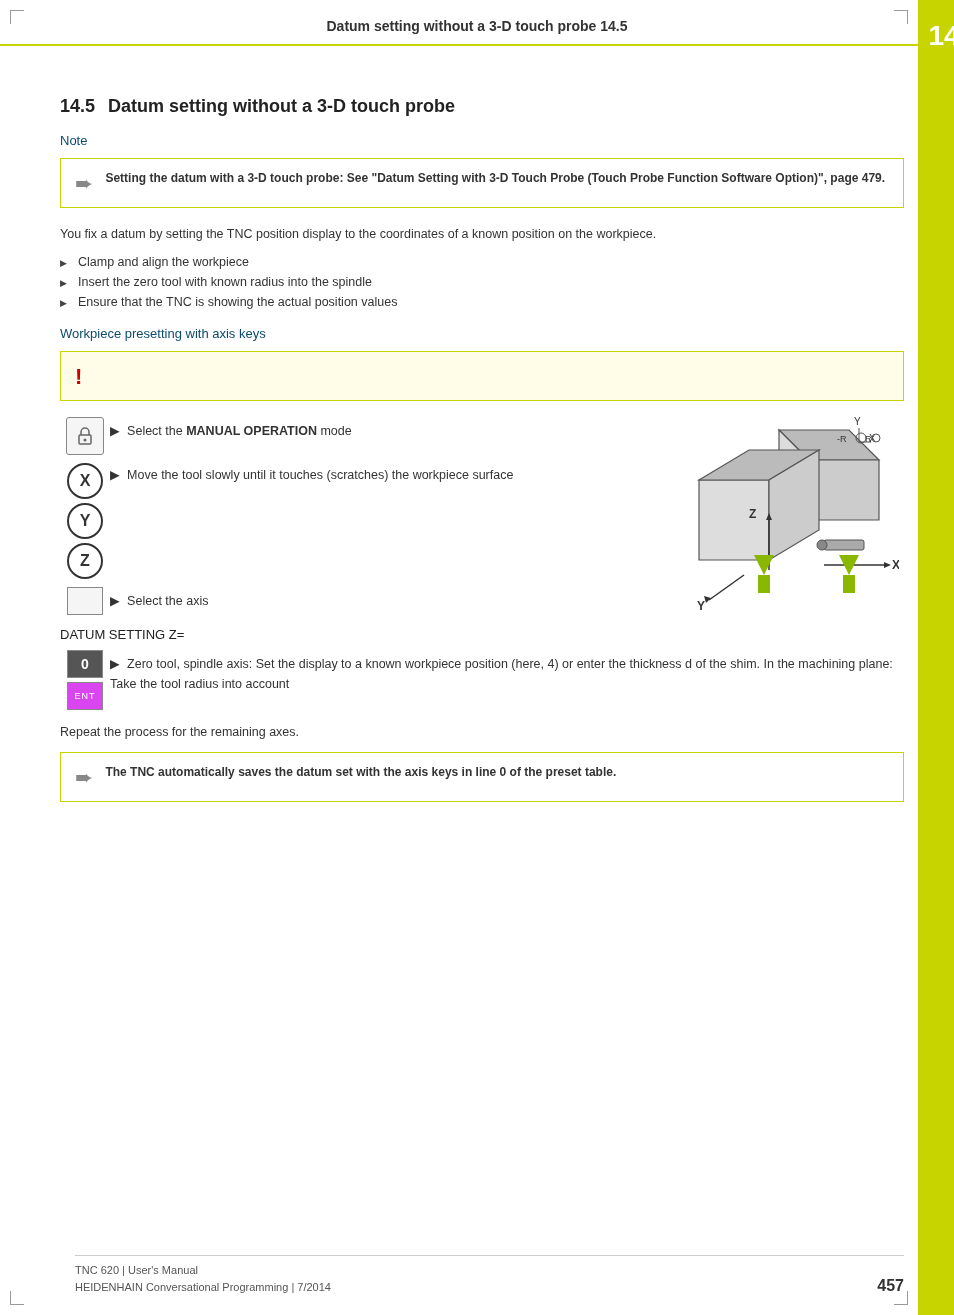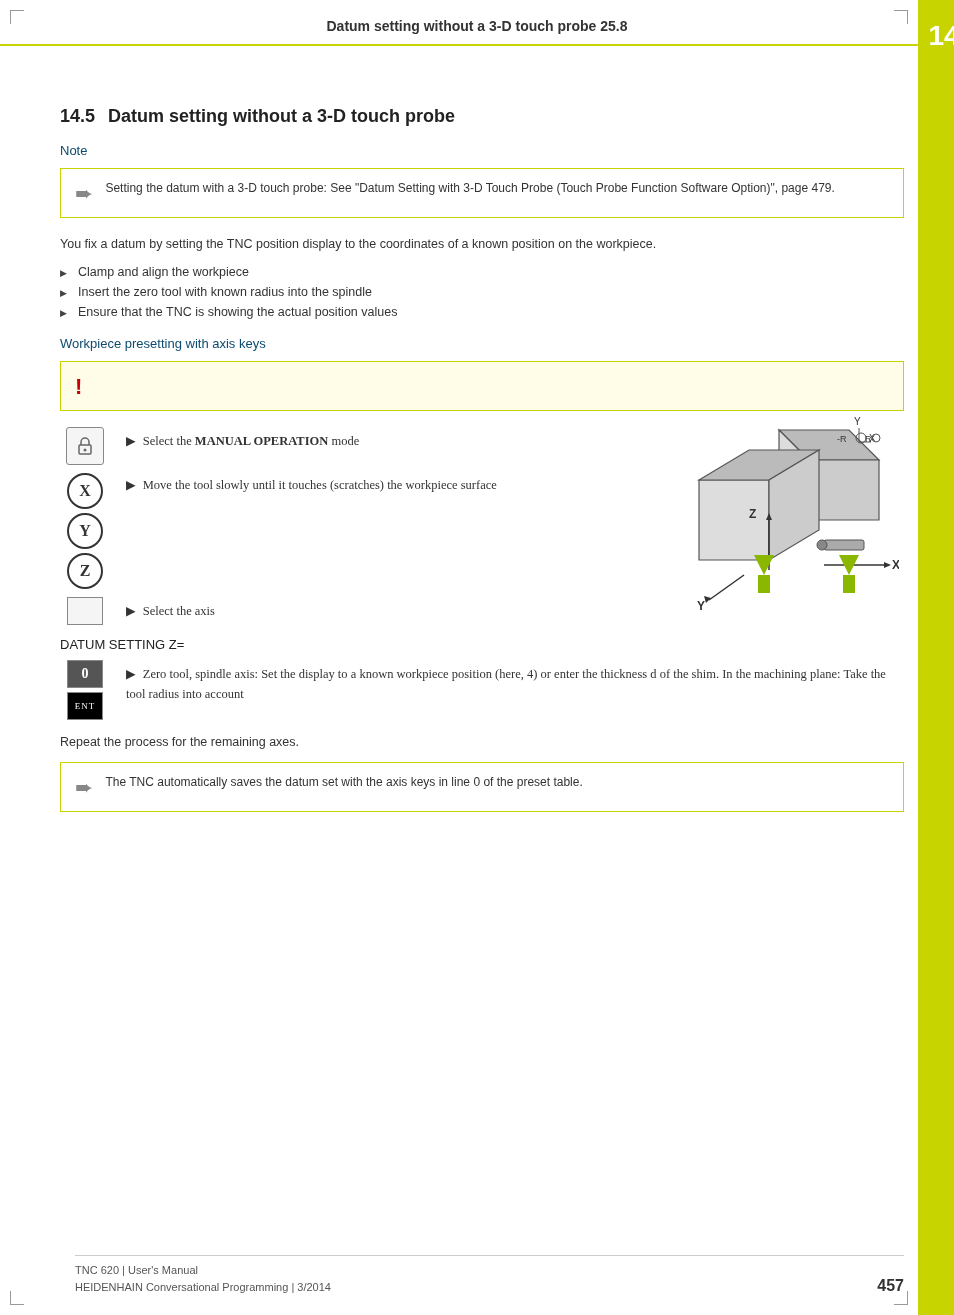--- a/index.html
+++ b/index.html
@@ -50,21 +50,20 @@
       padding: 18px 0 10px 0;
       border-bottom: 2px solid #c8d400;
       margin-bottom: 30px;
     }
 
     
     .section-title {
       font-size: 18px;
       font-weight: bold;
       margin-bottom: 16px;
-      margin-top: 10px;
       color: #222;
     }
     .section-number {
       margin-right: 8px;
     }
 
     
     .subsection-heading {
       font-size: 13px;
       font-weight: normal;
@@ -84,20 +83,21 @@
     .note-arrow {
       font-size: 22px;
       color: #888;
       flex-shrink: 0;
       margin-top: 2px;
     }
     .note-text {
       font-size: 12px;
       color: #333;
       line-height: 1.5;
+      font-weight: bold;
     }
 
     
     .warning-box {
       border: 1px solid #c8d400;
       display: flex;
       align-items: flex-start;
       padding: 10px 14px;
       margin: 10px 0 16px 0;
       gap: 12px;
@@ -149,22 +149,20 @@
       font-size: 9px;
       top: 4px;
       color: #444;
     }
 
     
     .instruction-row {
       display: flex;
       align-items: flex-start;
       margin: 8px 0;
-      gap: 16px;
-      font-family: Liberation Serif, serif;
     }
     .instruction-icon-cell {
       width: 50px;
       flex-shrink: 0;
       display: flex;
       flex-direction: column;
       align-items: center;
       gap: 4px;
     }
     .instruction-text-cell {
@@ -223,21 +221,21 @@
       display: flex;
       align-items: center;
       justify-content: center;
       font-weight: bold;
       font-size: 14px;
     }
     .icon-box-ent {
       width: 36px;
       height: 28px;
       border: 1px solid #888;
-      background: #000000;
+      background: #d946ef;
       color: #fff;
       display: flex;
       align-items: center;
       justify-content: center;
       font-size: 9px;
       letter-spacing: 1px;
     }
 
     
     .datum-heading {
@@ -304,21 +302,21 @@
 <div class="corner-mark corner-tl"></div>
 <div class="corner-mark corner-tr"></div>
 <div class="corner-mark corner-bl"></div>
 <div class="corner-mark corner-br"></div>
 
 <div class="chapter-tab">
   <span class="chapter-number">14</span>
 </div>
 
 <div class="page-header">
-  <span>Datum setting without a 3-D touch probe   25.8</span>
+  <span>Datum setting without a 3-D touch probe   14.5</span>
 </div>
 
 <div class="page-content">
 
   <div class="section-title">
     <span class="section-number">14.5</span>
     <span>Datum setting without a 3-D touch probe</span>
   </div>
 
   <div class="subsection-heading">Note</div>
@@ -446,16 +444,16 @@
     <rect x="89" y="175" width="12" height="18" fill="#8ab800"></rect>
 
     <polygon points="180,175 170,155 190,155" fill="#8ab800"></polygon>
     <rect x="174" y="175" width="12" height="18" fill="#8ab800"></rect>
   </svg>
 </div>
 
 <div class="page-footer">
   <div class="footer-left">
     <div>TNC 620 | User's Manual</div>
-    <div>HEIDENHAIN Conversational Programming | 3/2014</div>
+    <div>HEIDENHAIN Conversational Programming | 7/2014</div>
   </div>
   <div class="footer-right">457</div>
 </div>
 
 </body></html>

